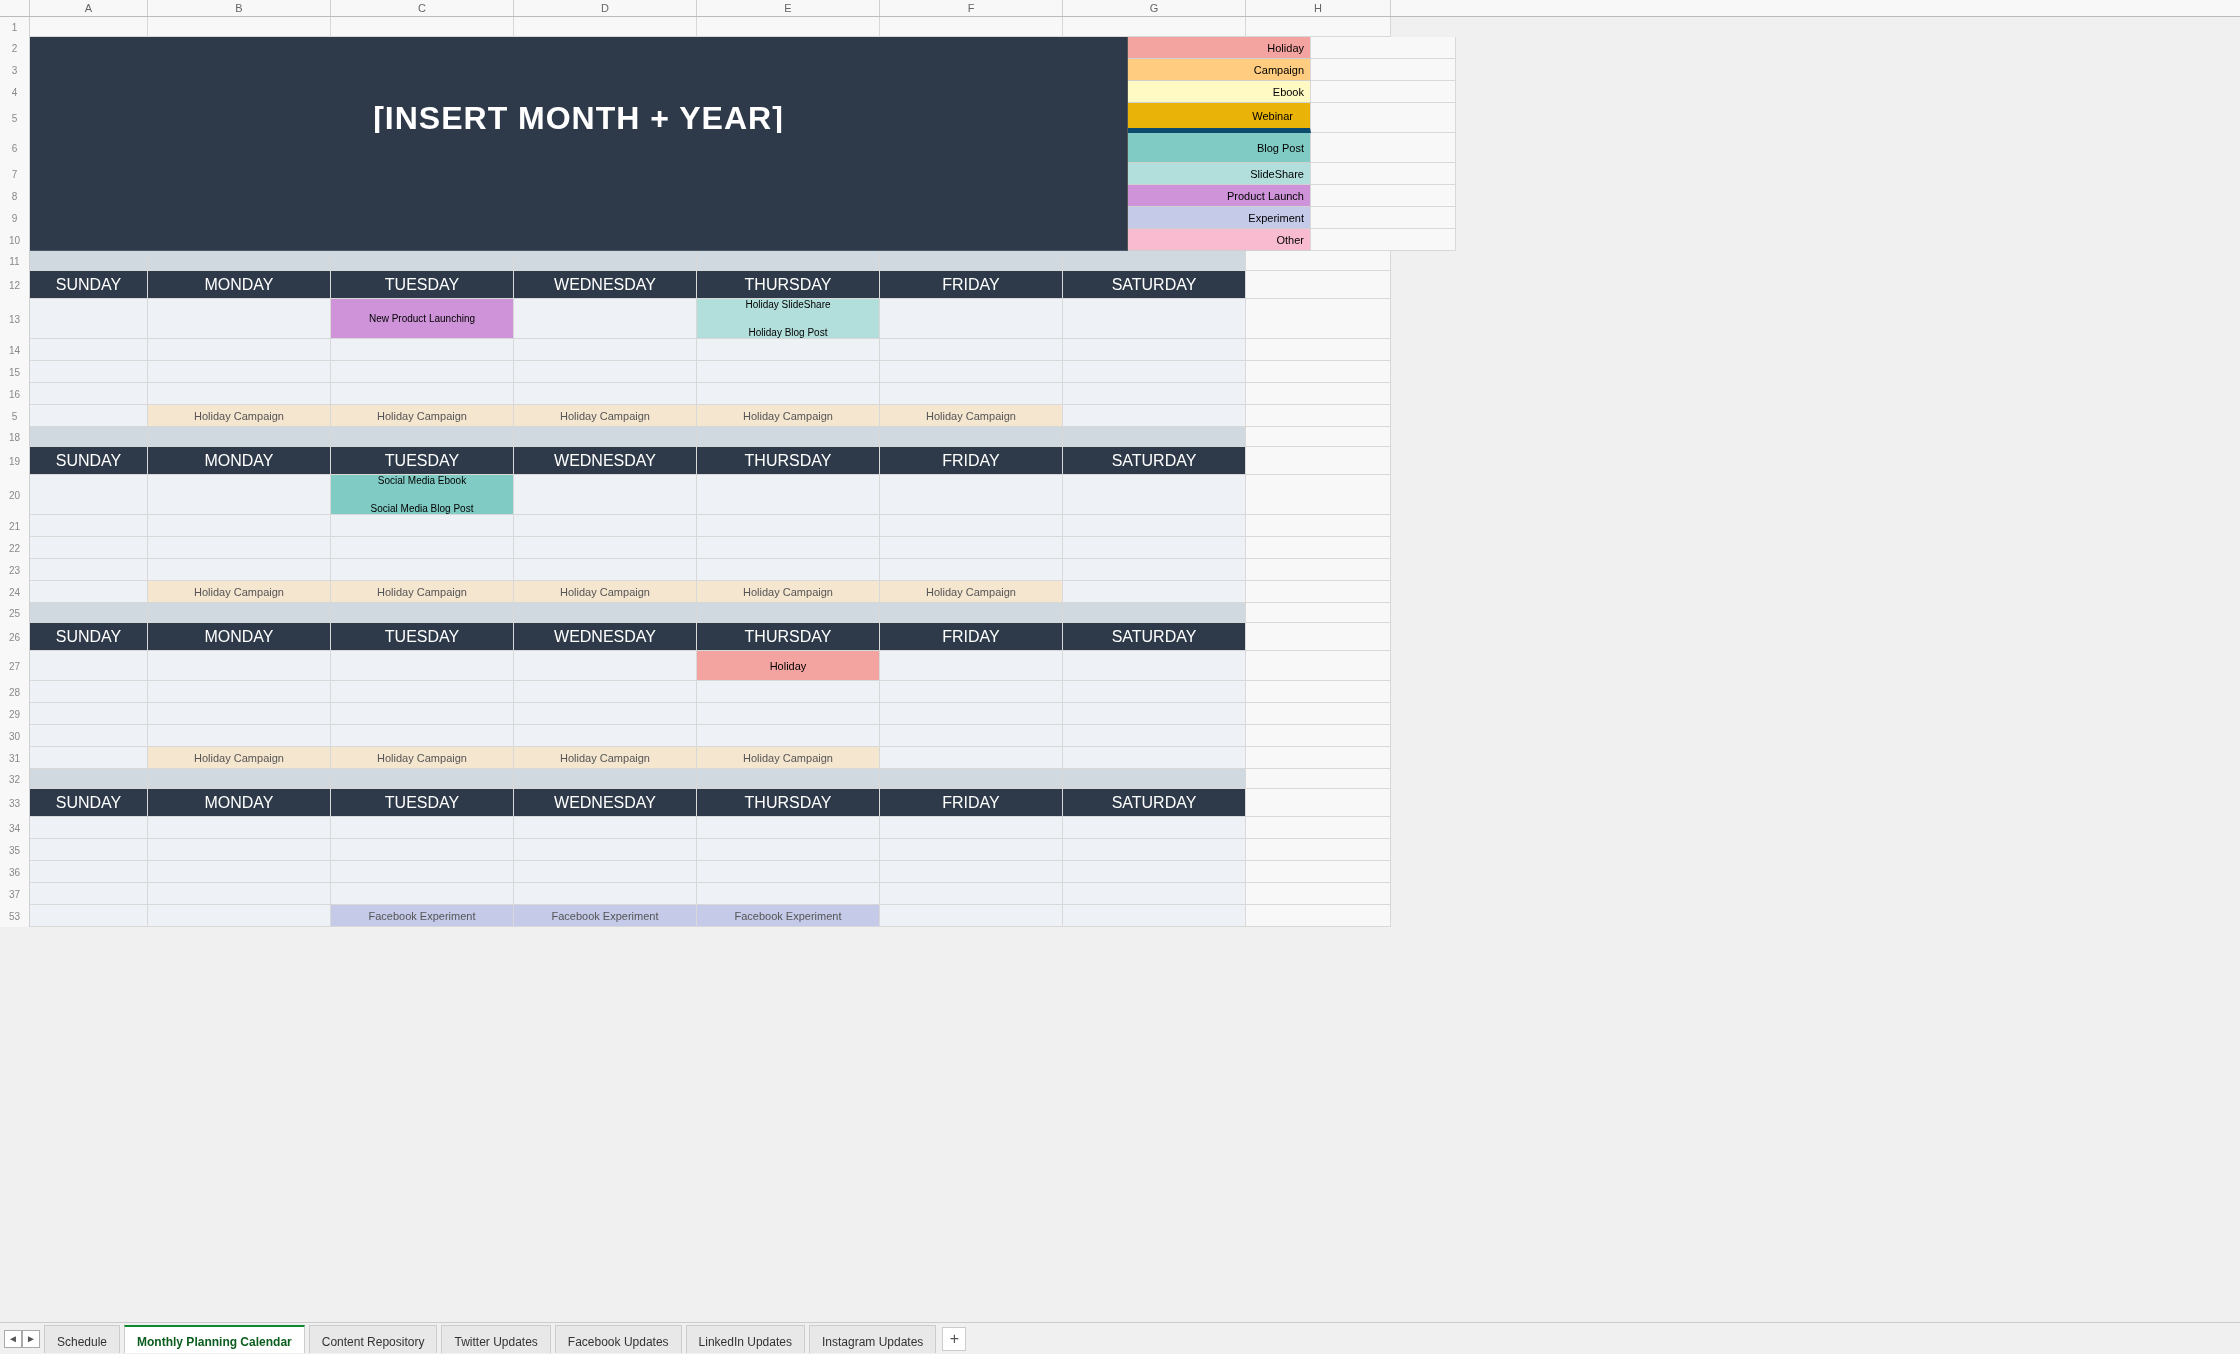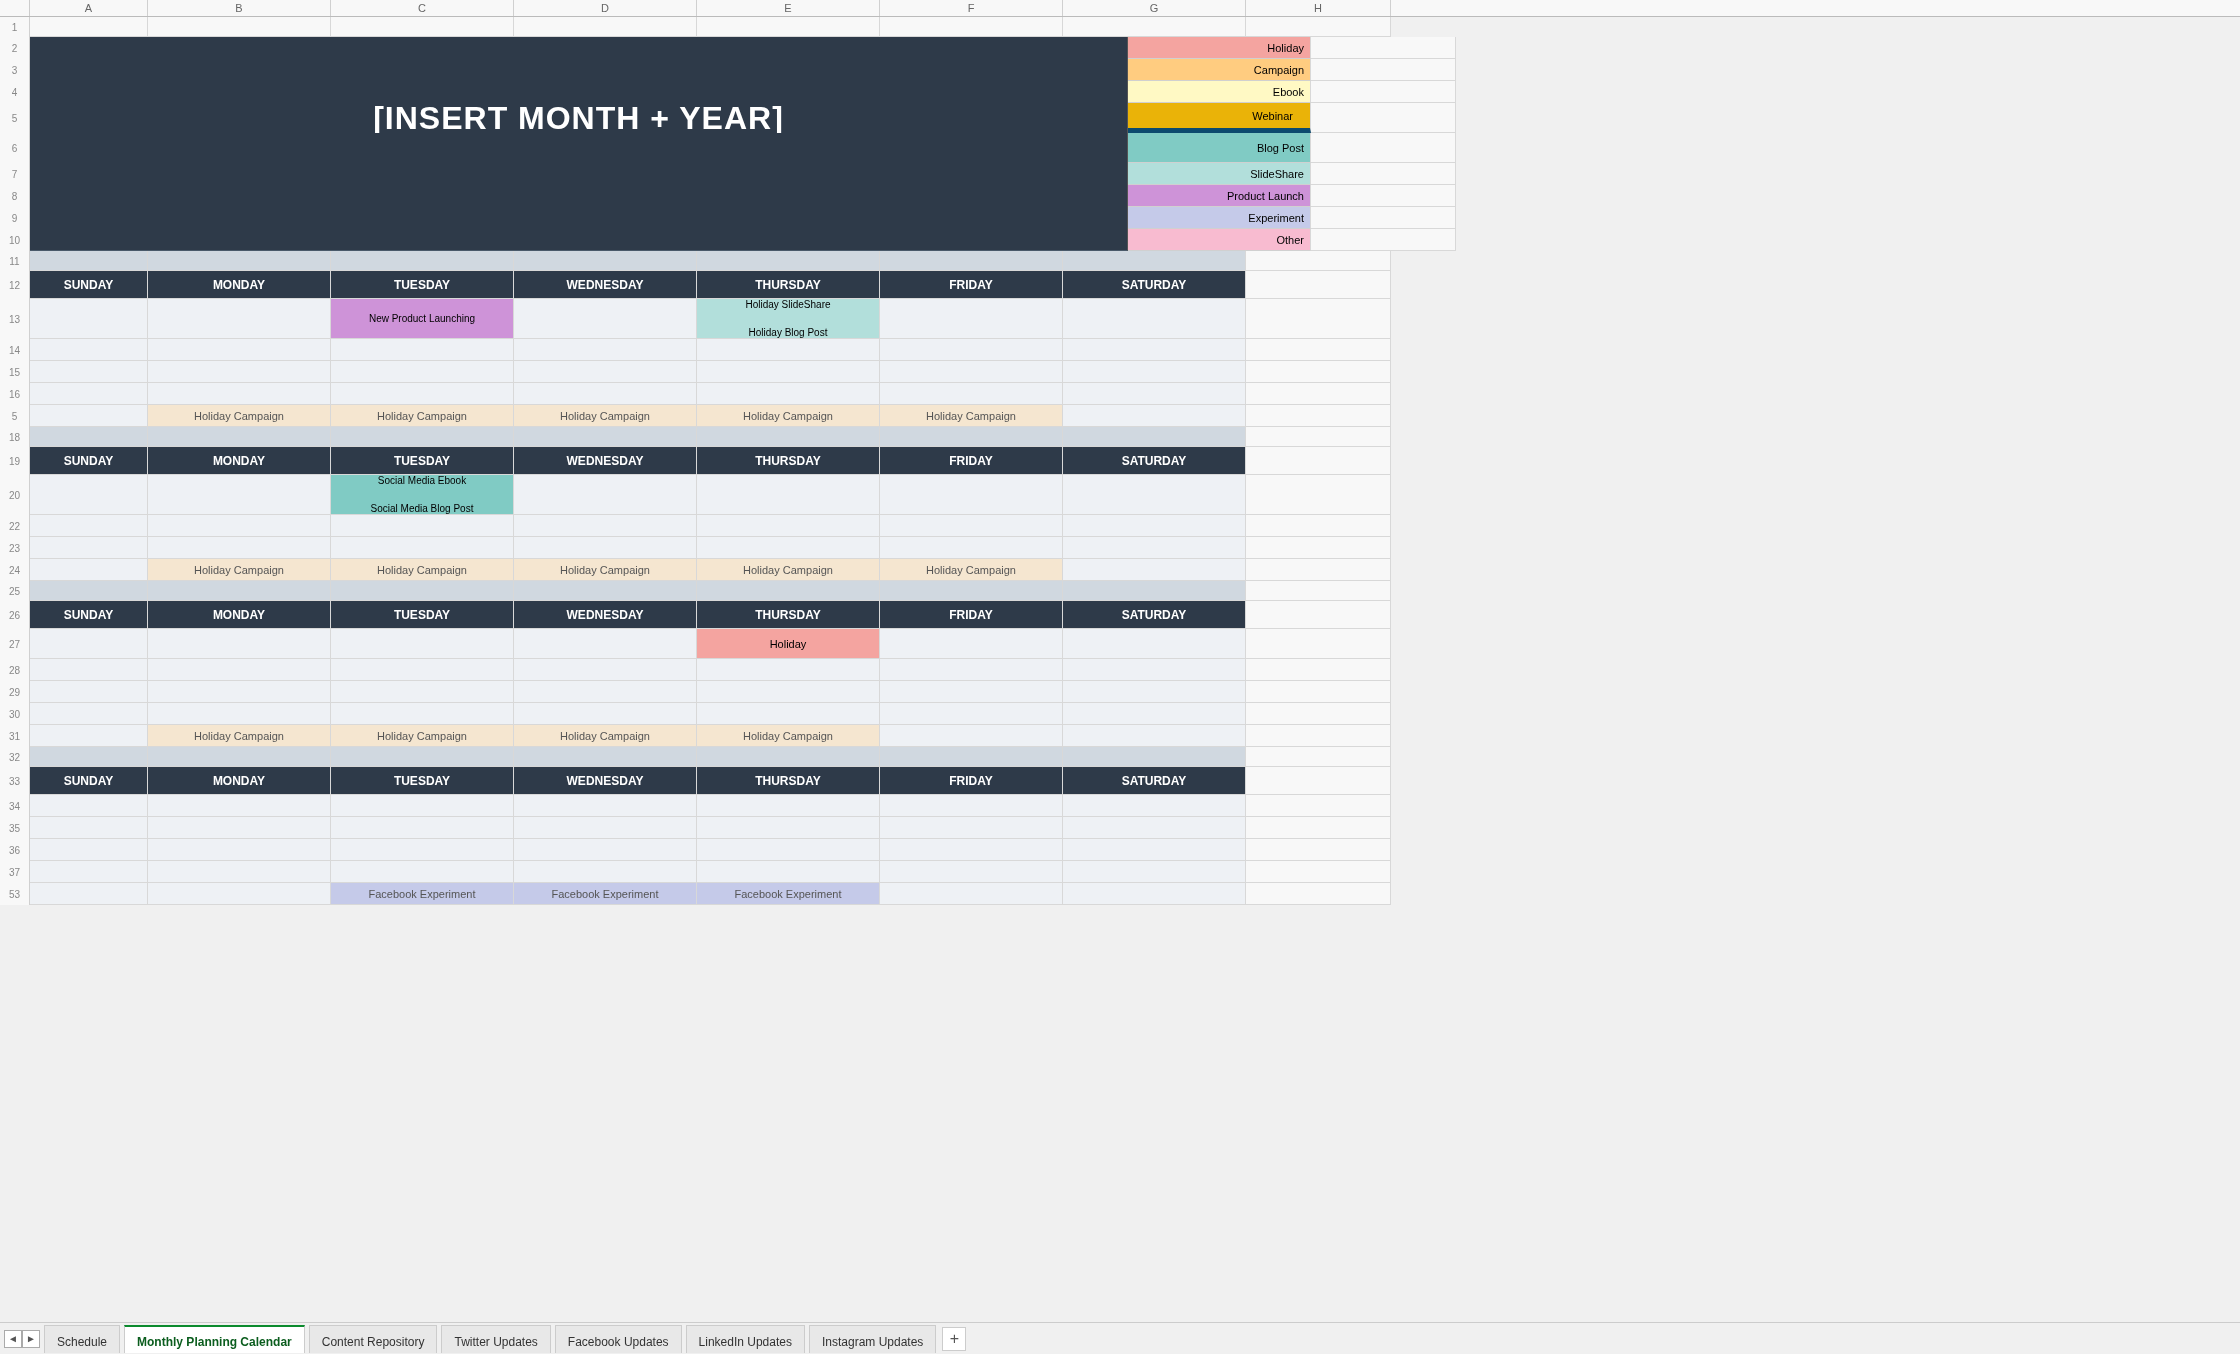--- a/index.html
+++ b/index.html
@@ -61,22 +61,22 @@
       color: white;
       font-size: 32px;
       font-weight: bold;
       letter-spacing: 1px;
     }
 
     
     .day-header-row {
       background: #2e3a49;
       color: white;
-      font-weight: bold;
-      font-size: 12px;
+      font-weight: normal;
+      font-size: 16px;
       text-align: center;
       height: 28px;
     }
 
     
     .sep-row {
       background: #d0d8e0;
       min-height: 8px;
     }
 
@@ -421,20 +421,31 @@
         <span>Social Media Blog Post</span>
       </div>
       <div class="cell col-e" style="background:#eef1f5;"></div>
       <div class="cell col-f" style="background:#eef1f5;"></div>
       <div class="cell col-g" style="background:#eef1f5;"></div>
       <div class="cell col-h" style="background:#eef1f5;"></div>
       <div class="cell col-i" style="background:#f8f8f8;"></div>
     </div>
 
     <div class="sheet-row" style="height:22px;">
+      <div class="row-num">21</div>
+      <div class="cell col-b" style="background:#eef1f5;"></div>
+        <div class="cell col-c" style="background:#eef1f5;"></div>
+        <div class="cell col-d" style="background:#eef1f5;"></div>
+        <div class="cell col-e" style="background:#eef1f5;"></div>
+        <div class="cell col-f" style="background:#eef1f5;"></div>
+        <div class="cell col-g" style="background:#eef1f5;"></div>
+        <div class="cell col-h" style="background:#eef1f5;"></div>
+      <div class="cell col-i" style="background:#f8f8f8;"></div>
+    </div>
+    <div class="sheet-row" style="height:22px;">
       <div class="row-num">22</div>
       <div class="cell col-b" style="background:#eef1f5;"></div>
         <div class="cell col-c" style="background:#eef1f5;"></div>
         <div class="cell col-d" style="background:#eef1f5;"></div>
         <div class="cell col-e" style="background:#eef1f5;"></div>
         <div class="cell col-f" style="background:#eef1f5;"></div>
         <div class="cell col-g" style="background:#eef1f5;"></div>
         <div class="cell col-h" style="background:#eef1f5;"></div>
       <div class="cell col-i" style="background:#f8f8f8;"></div>
     </div>

